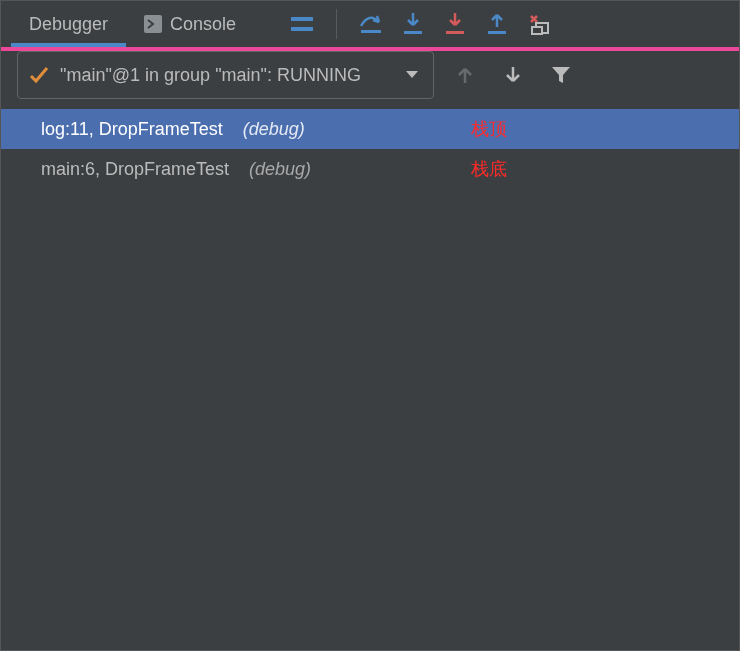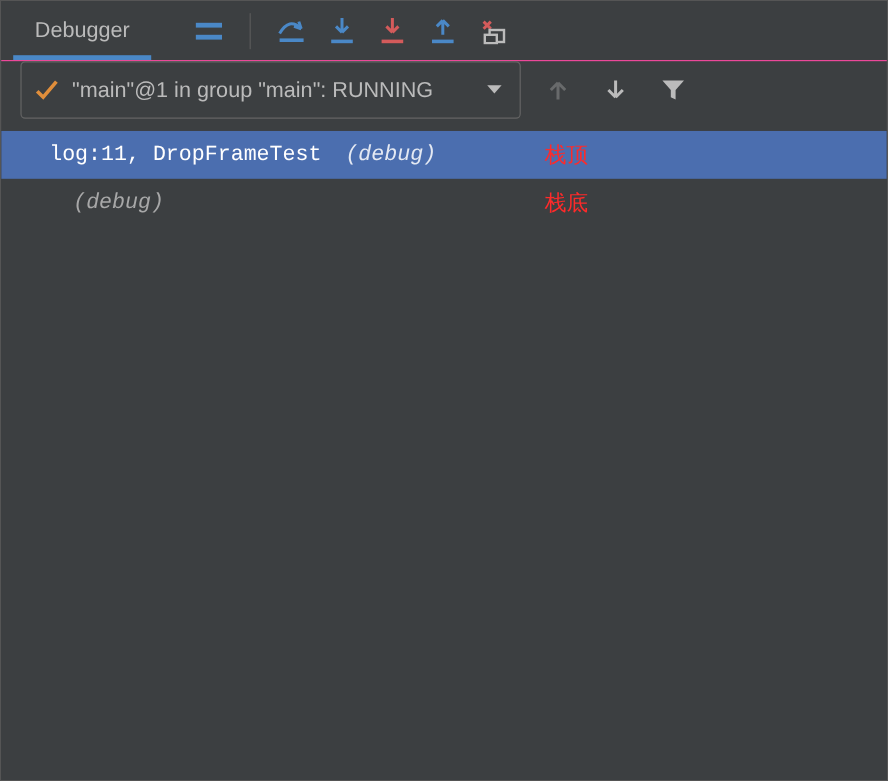--- a/index.html
+++ b/index.html
@@ -12,21 +12,21 @@
       overflow: hidden;
       font-size: 18px;
     }
     .container { border: 1px solid #555; height: 100%; display: flex; flex-direction: column; }
 
     
     .tab-bar {
       display: flex;
       align-items: center;
       background: #3c3f41;
-      border-bottom: 1px solid #ec4899;
+      border-bottom: 4px solid #ec4899;
       height: 50px;
       padding-left: 10px;
     }
     .tab {
       display: flex;
       align-items: center;
       padding: 0 18px;
       height: 100%;
       color: #bbbbbb;
       cursor: pointer;
@@ -77,49 +77,58 @@
     .thread-text { flex: 1; white-space: nowrap; overflow: hidden; }
     .dropdown-chevron { margin-left: 44px; display:flex; }
     .nav-arrow {
       width: 34px; height: 34px;
       display: flex; align-items: center; justify-content: center;
       cursor: pointer;
     }
     .nav-arrow.disabled { opacity: 0.35; cursor: default; }
 
     
-    .frame-list { flex: 1; overflow: auto; background: #3c3f41; font-family: Liberation Mono, monospace; }
+    .frame-list { flex: 1; overflow: auto; background: #3c3f41; }
     .frame-row {
       display: flex;
       align-items: center;
       height: 40px;
       padding-left: 40px;
       cursor: pointer;
       position: relative;
     }
     .frame-row.selected { background: #4b6eaf; color: #fff; }
     .frame-text { }
     .debug-hint { font-style: italic; opacity: 0.85; margin-left: 20px; }
     .annotation {
       position: absolute;
-      left: 453px;
+      left: 470px;
       color: #ff2a2a;
       font-style: normal;
       text-align: center;
     }
     .frame-row.selected .annotation { color: #ff2a2a; }
   </style>
 </head>
 <body>
 
 <div class="container">
 
   <div class="tab-bar">
     <div class="tab active">
       <span>Debugger</span>
+    </div>
+    <div class="tab">
+      <span class="tab-icon">
+        <svg width="18" height="18" viewBox="0 0 18 18">
+            <rect x="0" y="0" width="18" height="18" rx="2" fill="#8a8f94"></rect>
+            <path d="M4 5 L9 9 L4 13" stroke="#3c3f41" stroke-width="2" fill="none"></path>
+          </svg>
+      </span>
+      <span>Console</span>
     </div>
 
     <div class="toolbar-icons">
       <div class="icon-btn">
         <svg width="22" height="18" viewBox="0 0 22 18">
             <rect x="0" y="2" width="22" height="4" fill="#4a88c7"></rect>
             <rect x="0" y="12" width="22" height="4" fill="#4a88c7"></rect>
           </svg>
       </div>
       <div class="sep"></div>
@@ -190,18 +199,19 @@
     </div>
   </div>
 
   <div class="frame-list">
     <div class="frame-row selected">
       <span class="frame-text">log:11, DropFrameTest</span>
       <span class="debug-hint">(debug)</span>
       <span class="annotation">栈顶</span>
     </div>
     <div class="frame-row">
+      <span class="frame-text">main:6, DropFrameTest</span>
       <span class="debug-hint">(debug)</span>
       <span class="annotation">栈底</span>
     </div>
   </div>
 
 </div>
 
 </body></html>

